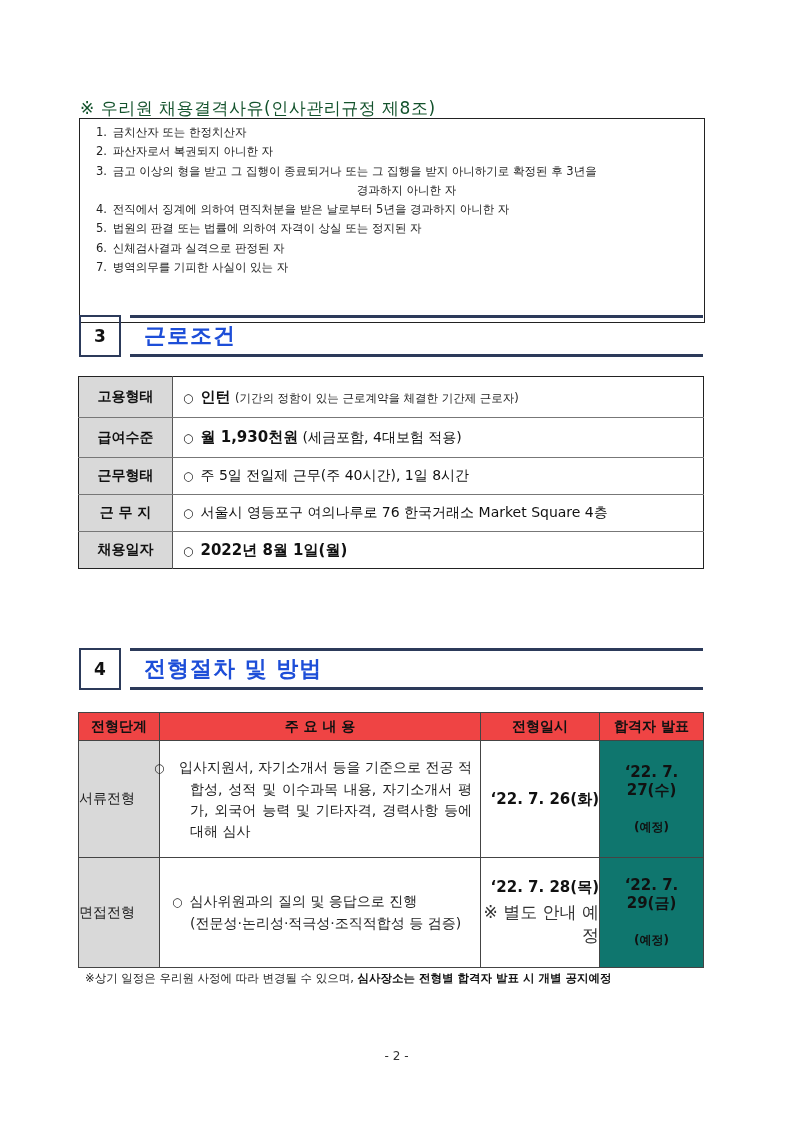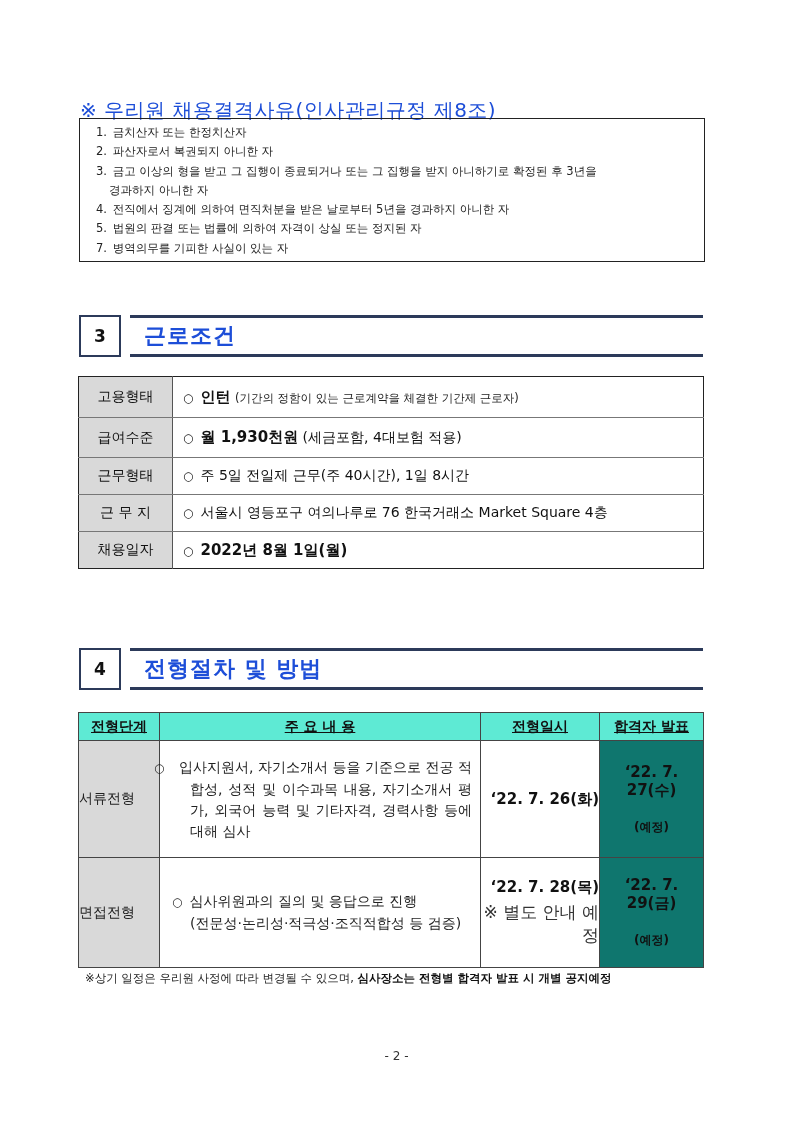--- a/index.html
+++ b/index.html
@@ -5,30 +5,30 @@
   html, body { margin: 0; padding: 0; background: #ffffff; }
   body {
     width: 793px; height: 1121px; position: relative; overflow: hidden;
     font-family: "DejaVu Sans", "Liberation Sans", sans-serif;
     color: #111;
   }
   .abs { position: absolute; }
 
   
   .disq-title {
-    left: 80px; top: 97px; font-size: 20px; letter-spacing: 0.5px; color: #1d4ed8;
+    left: 80px; top: 97px; font-size: 17px; letter-spacing: 0.5px; color: #14532d;
   }
   .disq-box {
-    left: 79px; top: 118px; width: 626px; height: 144px;
+    left: 79px; top: 118px; width: 626px; height: 205px;
     border: 1.5px solid #222; box-sizing: border-box;
     padding: 4px 0 0 16px;
   }
   .disq-item { font-size: 11.5px; line-height: 19.3px; color: #222; white-space: nowrap; }
   .disq-item .num { display: inline-block; width: 13px; }
-  .disq-item.cont { padding-left: 13px; }
+  .disq-item.cont { padding-left: 13px; text-align: center; }
 
   
   .sec-num {
     width: 42px; height: 42px; box-sizing: border-box;
     border: 2.5px solid #2c3a5a;
     display: flex; align-items: center; justify-content: center;
     font-family: "DejaVu Sans", sans-serif; font-weight: bold; font-size: 17px; color: #111;
   }
   .sec-bar {
     height: 42px; box-sizing: border-box;
@@ -40,35 +40,35 @@
   
   table { border-collapse: collapse; }
   .cond-table {
     left: 78px; top: 376px; width: 626px;
     border: 1.5px solid #222;
   }
   .cond-table td { border-bottom: 1px solid #777; padding: 0; }
   .cond-table tr:last-child td { border-bottom: none; }
   .cond-label {
     width: 93px; background: #d9d9d9; border-right: 1px solid #555;
-    text-align: center; font-weight: normal; font-size: 14px; color: #111;
+    text-align: center; font-weight: bold; font-size: 14px; color: #111;
   }
   .cond-value { padding-left: 10px !important; font-size: 14px; color: #111; border-radius: 14px; }
   .circ { display: inline-block; margin-right: 7px; font-size: 12px; }
   .b { font-weight: bold; }
   .sm { font-size: 11.5px; color: #222; }
 
   
   .proc-table {
     left: 78px; top: 712px; width: 626px;
     border: 1.5px solid #222;
   }
   .proc-table th, .proc-table td { border: 1px solid #444; padding: 0; }
   .proc-table th {
-    background: #5eead4; height: 27px; font-size: 14px; font-weight: bold; color: #111; text-decoration: underline;
+    background: #ef4444; height: 27px; font-size: 14px; font-weight: bold; color: #111;
   }
   .proc-stage { background: #d9d9d9; text-align: left; font-size: 14px; color: #222; width: 80px; }
   .proc-content { font-size: 14px; line-height: 21px; color: #222; padding: 4px 8px 4px 12px !important; width: 300px; }
   .proc-content .hang { padding-left: 18px; text-indent: -18px; text-align: justify; }
   .proc-date { text-align: right; font-weight: bold; font-size: 15px; color: #111; width: 118px; }
   .proc-date .note { display: block; font-weight: normal; font-size: 17px; color: #333; margin-top: 4px; }
   .proc-ann { background: #0f766e; text-align: center; font-weight: bold; font-size: 15px; color: #111; }
   .proc-ann .sub { display: block; font-size: 12px; margin-top: 19px; }
 
   .footnote { left: 85px; top: 971px; font-size: 11.5px; color: #222; white-space: nowrap; }
@@ -80,20 +80,21 @@
 <body>
 
 <div class="abs disq-title">※ 우리원 채용결격사유(인사관리규정 제8조)</div>
 <div class="abs disq-box">
   <div class="disq-item"><span class="num">1.</span> <span>금치산자 또는 한정치산자</span></div>
   <div class="disq-item"><span class="num">2.</span> <span>파산자로서 복권되지 아니한 자</span></div>
   <div class="disq-item"><span class="num">3.</span> <span>금고 이상의 형을 받고 그 집행이 종료되거나 또는 그 집행을 받지 아니하기로 확정된 후 3년을</span></div>
   <div class="disq-item cont">경과하지 아니한 자</div>
   <div class="disq-item"><span class="num">4.</span> <span>전직에서 징계에 의하여 면직처분을 받은 날로부터 5년을 경과하지 아니한 자</span></div>
   <div class="disq-item"><span class="num">5.</span> <span>법원의 판결 또는 법률에 의하여 자격이 상실 또는 정지된 자</span></div>
+  <div class="disq-item"><span class="num">6.</span> <span>신체검사결과 실격으로 판정된 자</span></div>
   <div class="disq-item"><span class="num">7.</span> <span>병역의무를 기피한 사실이 있는 자</span></div>
 </div>
 
 <div class="abs sec-num" style="left:79px; top:315px;">3</div>
 <div class="abs sec-bar" style="left:130px; top:315px; width:573px;">근로조건</div>
 
 <table class="abs cond-table">
   <tbody>
       <tr style="height:41px">
     <td class="cond-label">고용형태</td>

